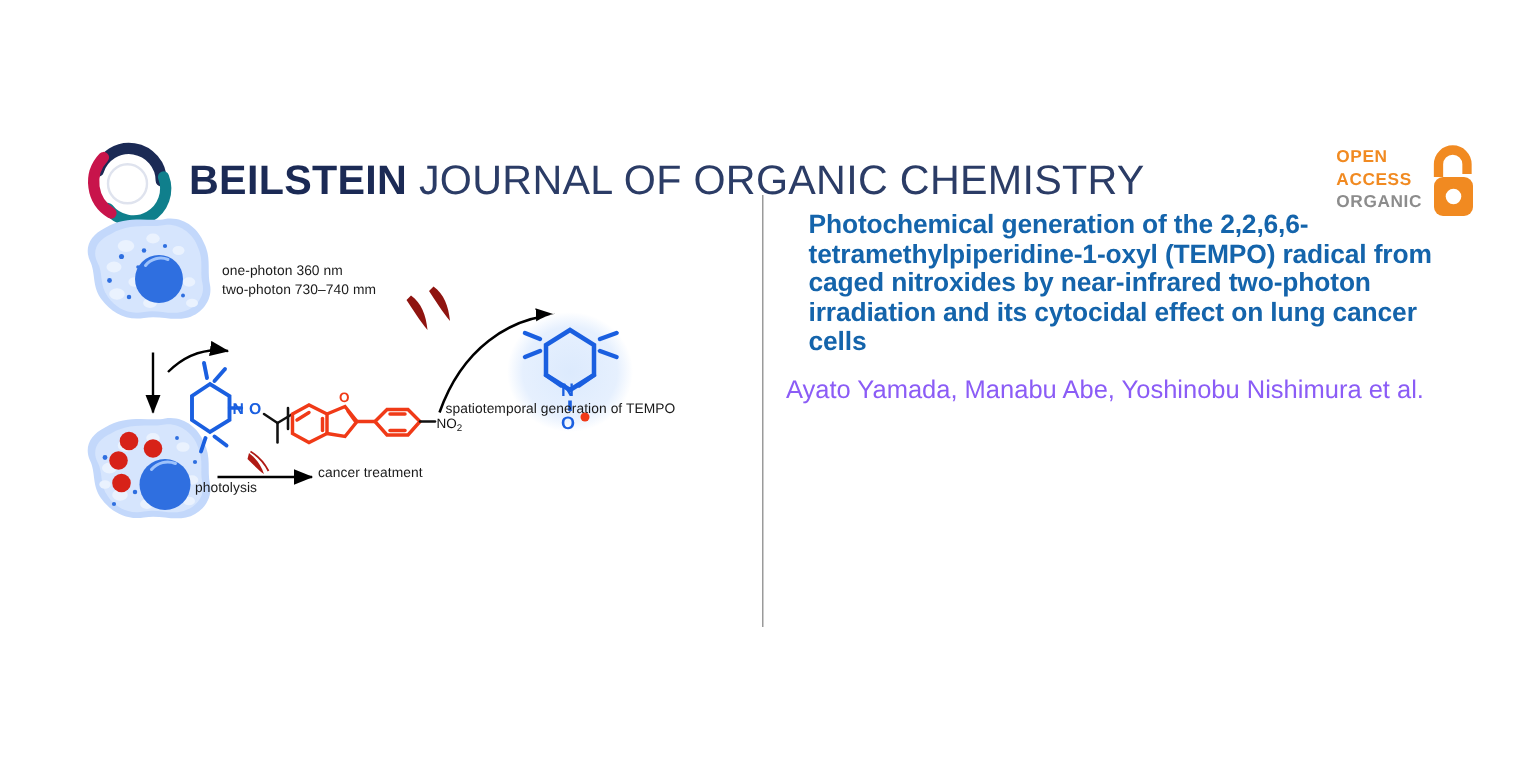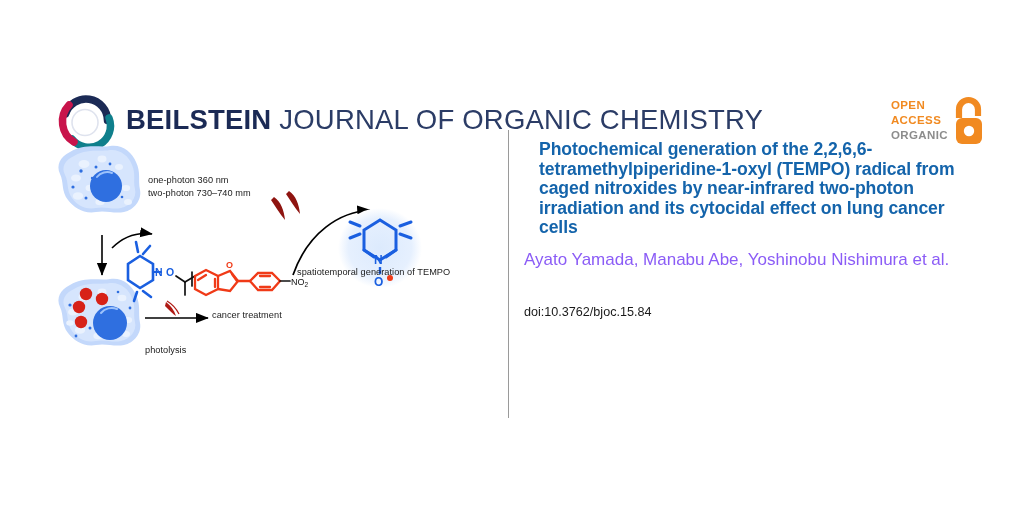--- a/index.html
+++ b/index.html
@@ -132,21 +132,21 @@
   .lbl-irradiation {
     left: 108px; top: 34px;
     text-align: left;
     width: 180px;
     line-height: 12.5px;
   }
   .lbl-spatiotemporal {
     left: 245px; top: 127px; padding-left: 12px;
   }
   .lbl-photolysis {
-    left: 105px; top: 180px; margin-top: 25px;
+    left: 90px; top: 180px;
   }
   .lbl-cancer {
     left: 172px; top: 170px; text-align: right;
   }
 </style>
 </head>
 <body>
 
 <div class="masthead">
 
@@ -356,15 +356,14 @@
 </div>
 
 <div class="right-col">
 
   <h1 class="article-title">Photochemical generation of the 2,2,6,6-tetramethylpiperidine-1-oxyl (TEMPO) radical from caged nitroxides by near-infrared two-photon irradiation and its cytocidal effect on lung cancer cells</h1>
 
   <p class="authors">Ayato Yamada, Manabu Abe, Yoshinobu Nishimura et al.</p>
 
 
   <div class="doi-block">
-    <span>doi:10.3762/bjoc.15.84</span>
   </div>
 </div>
 
 </body></html>

